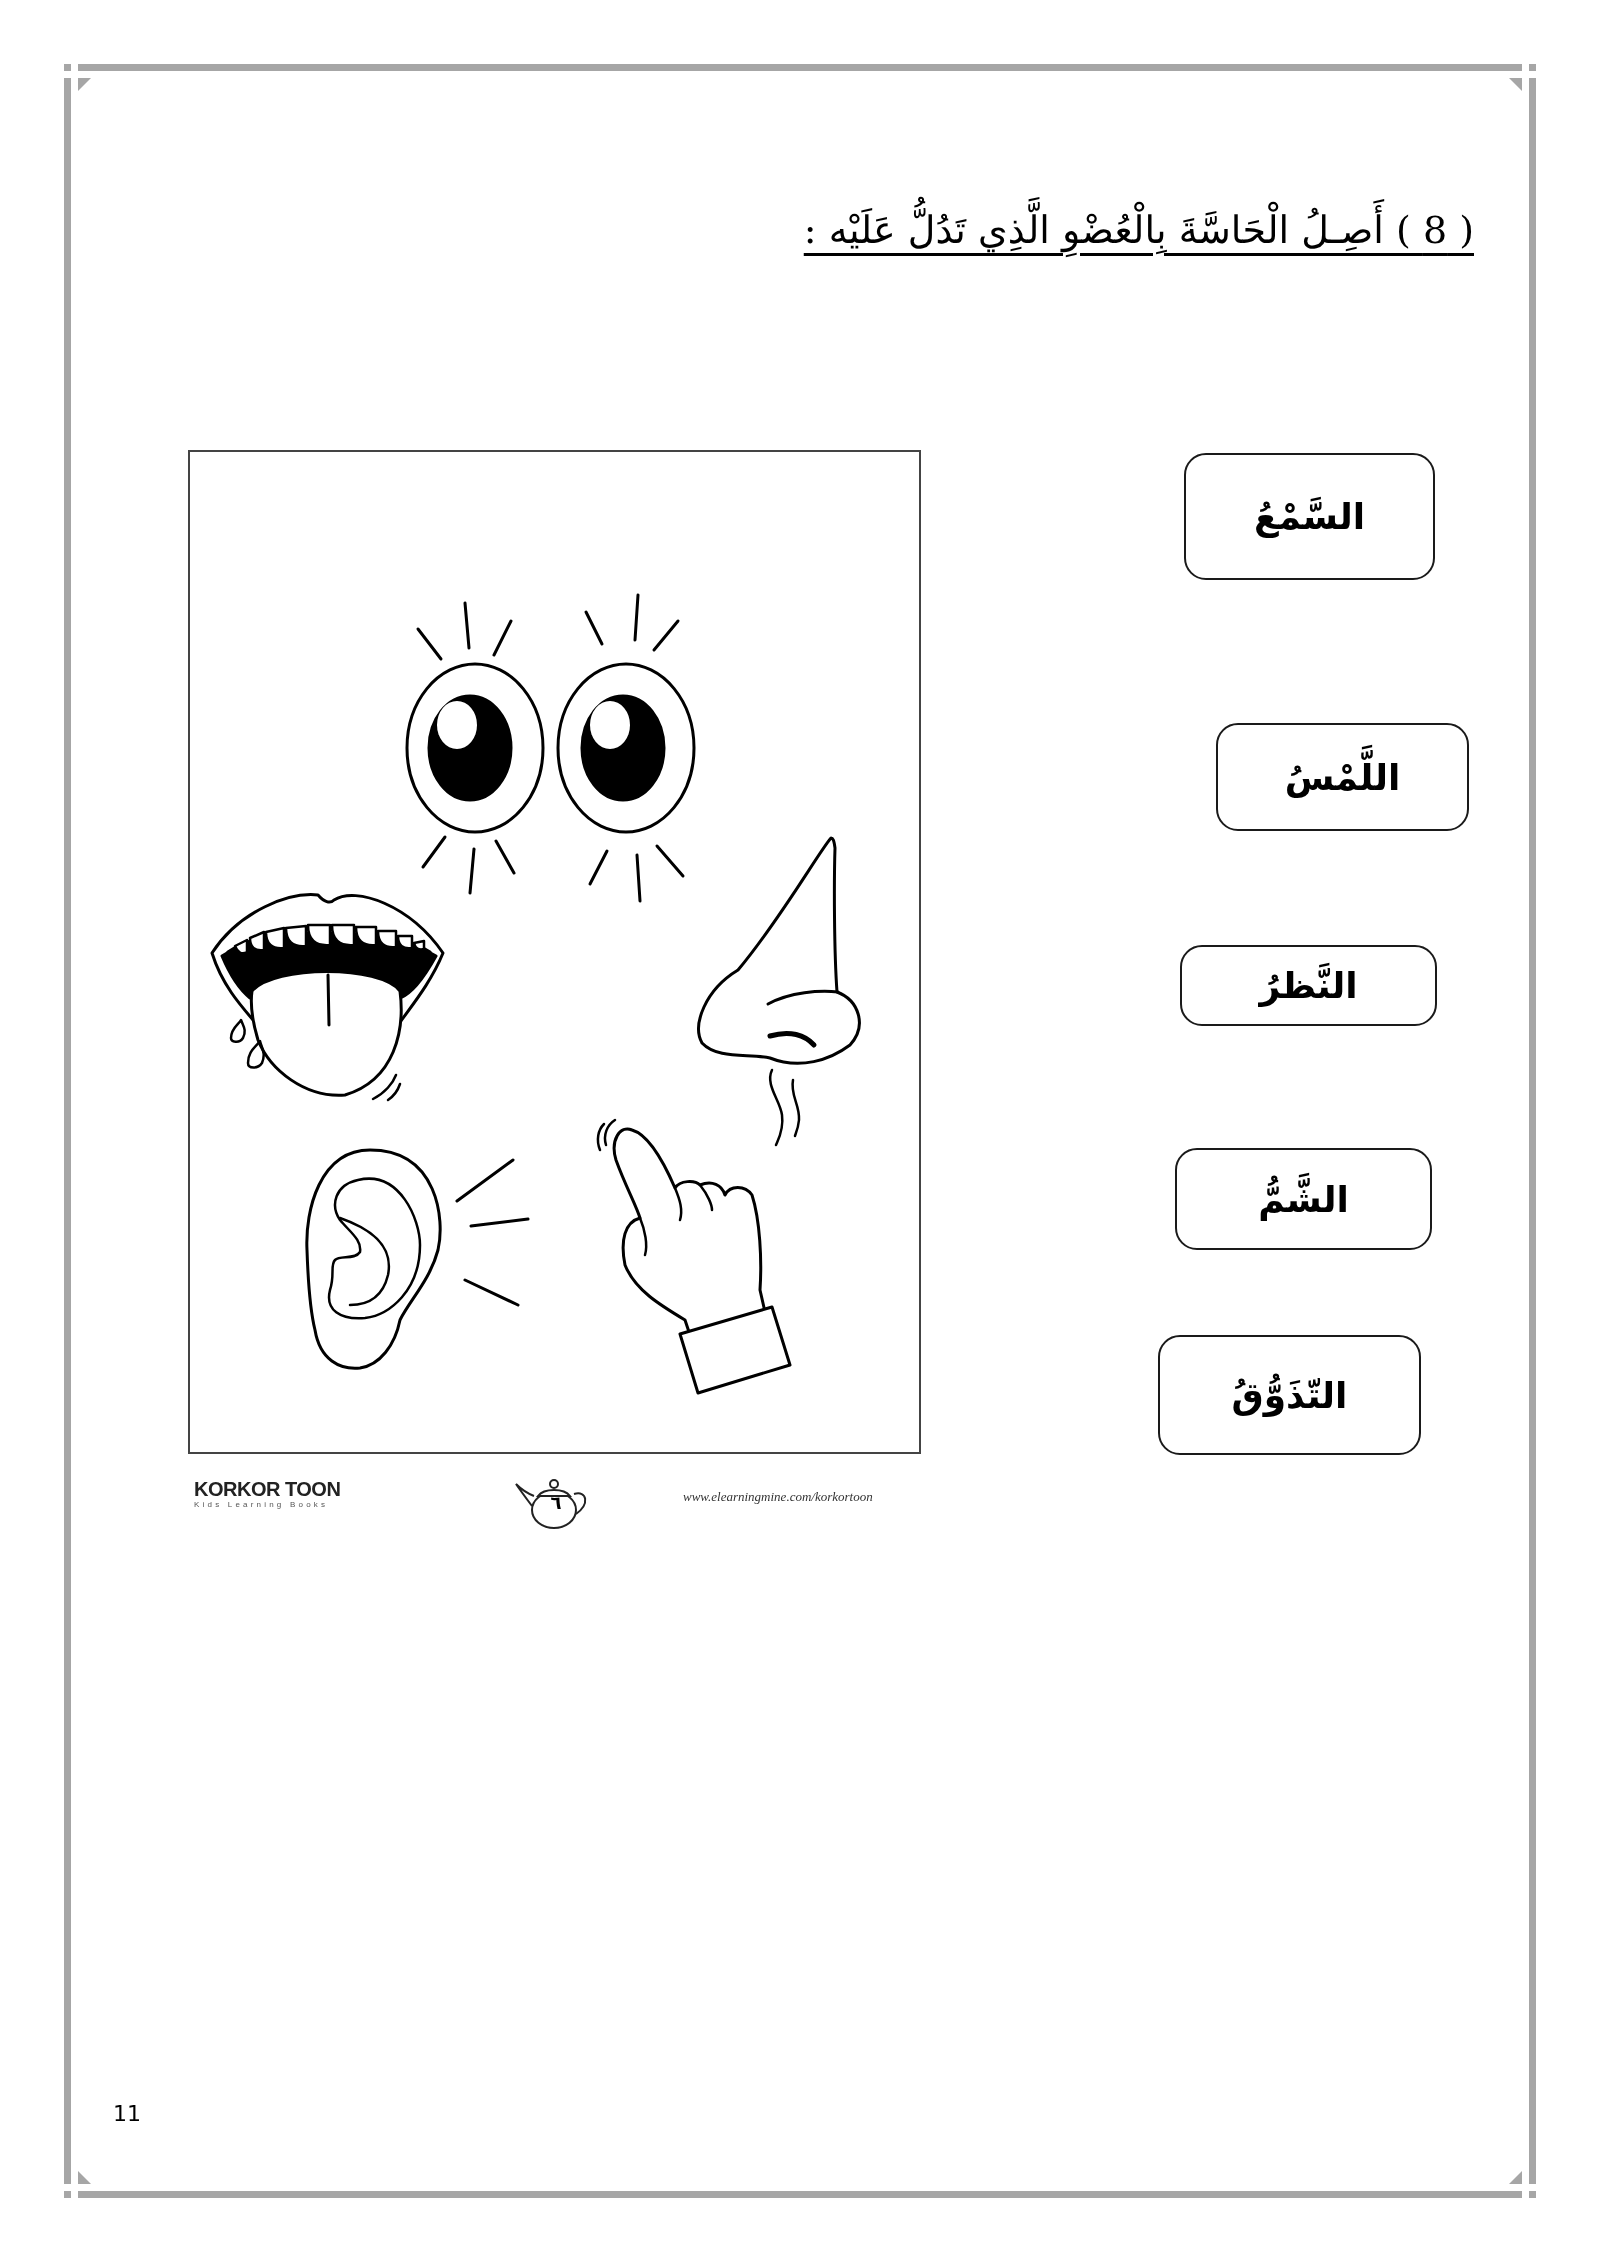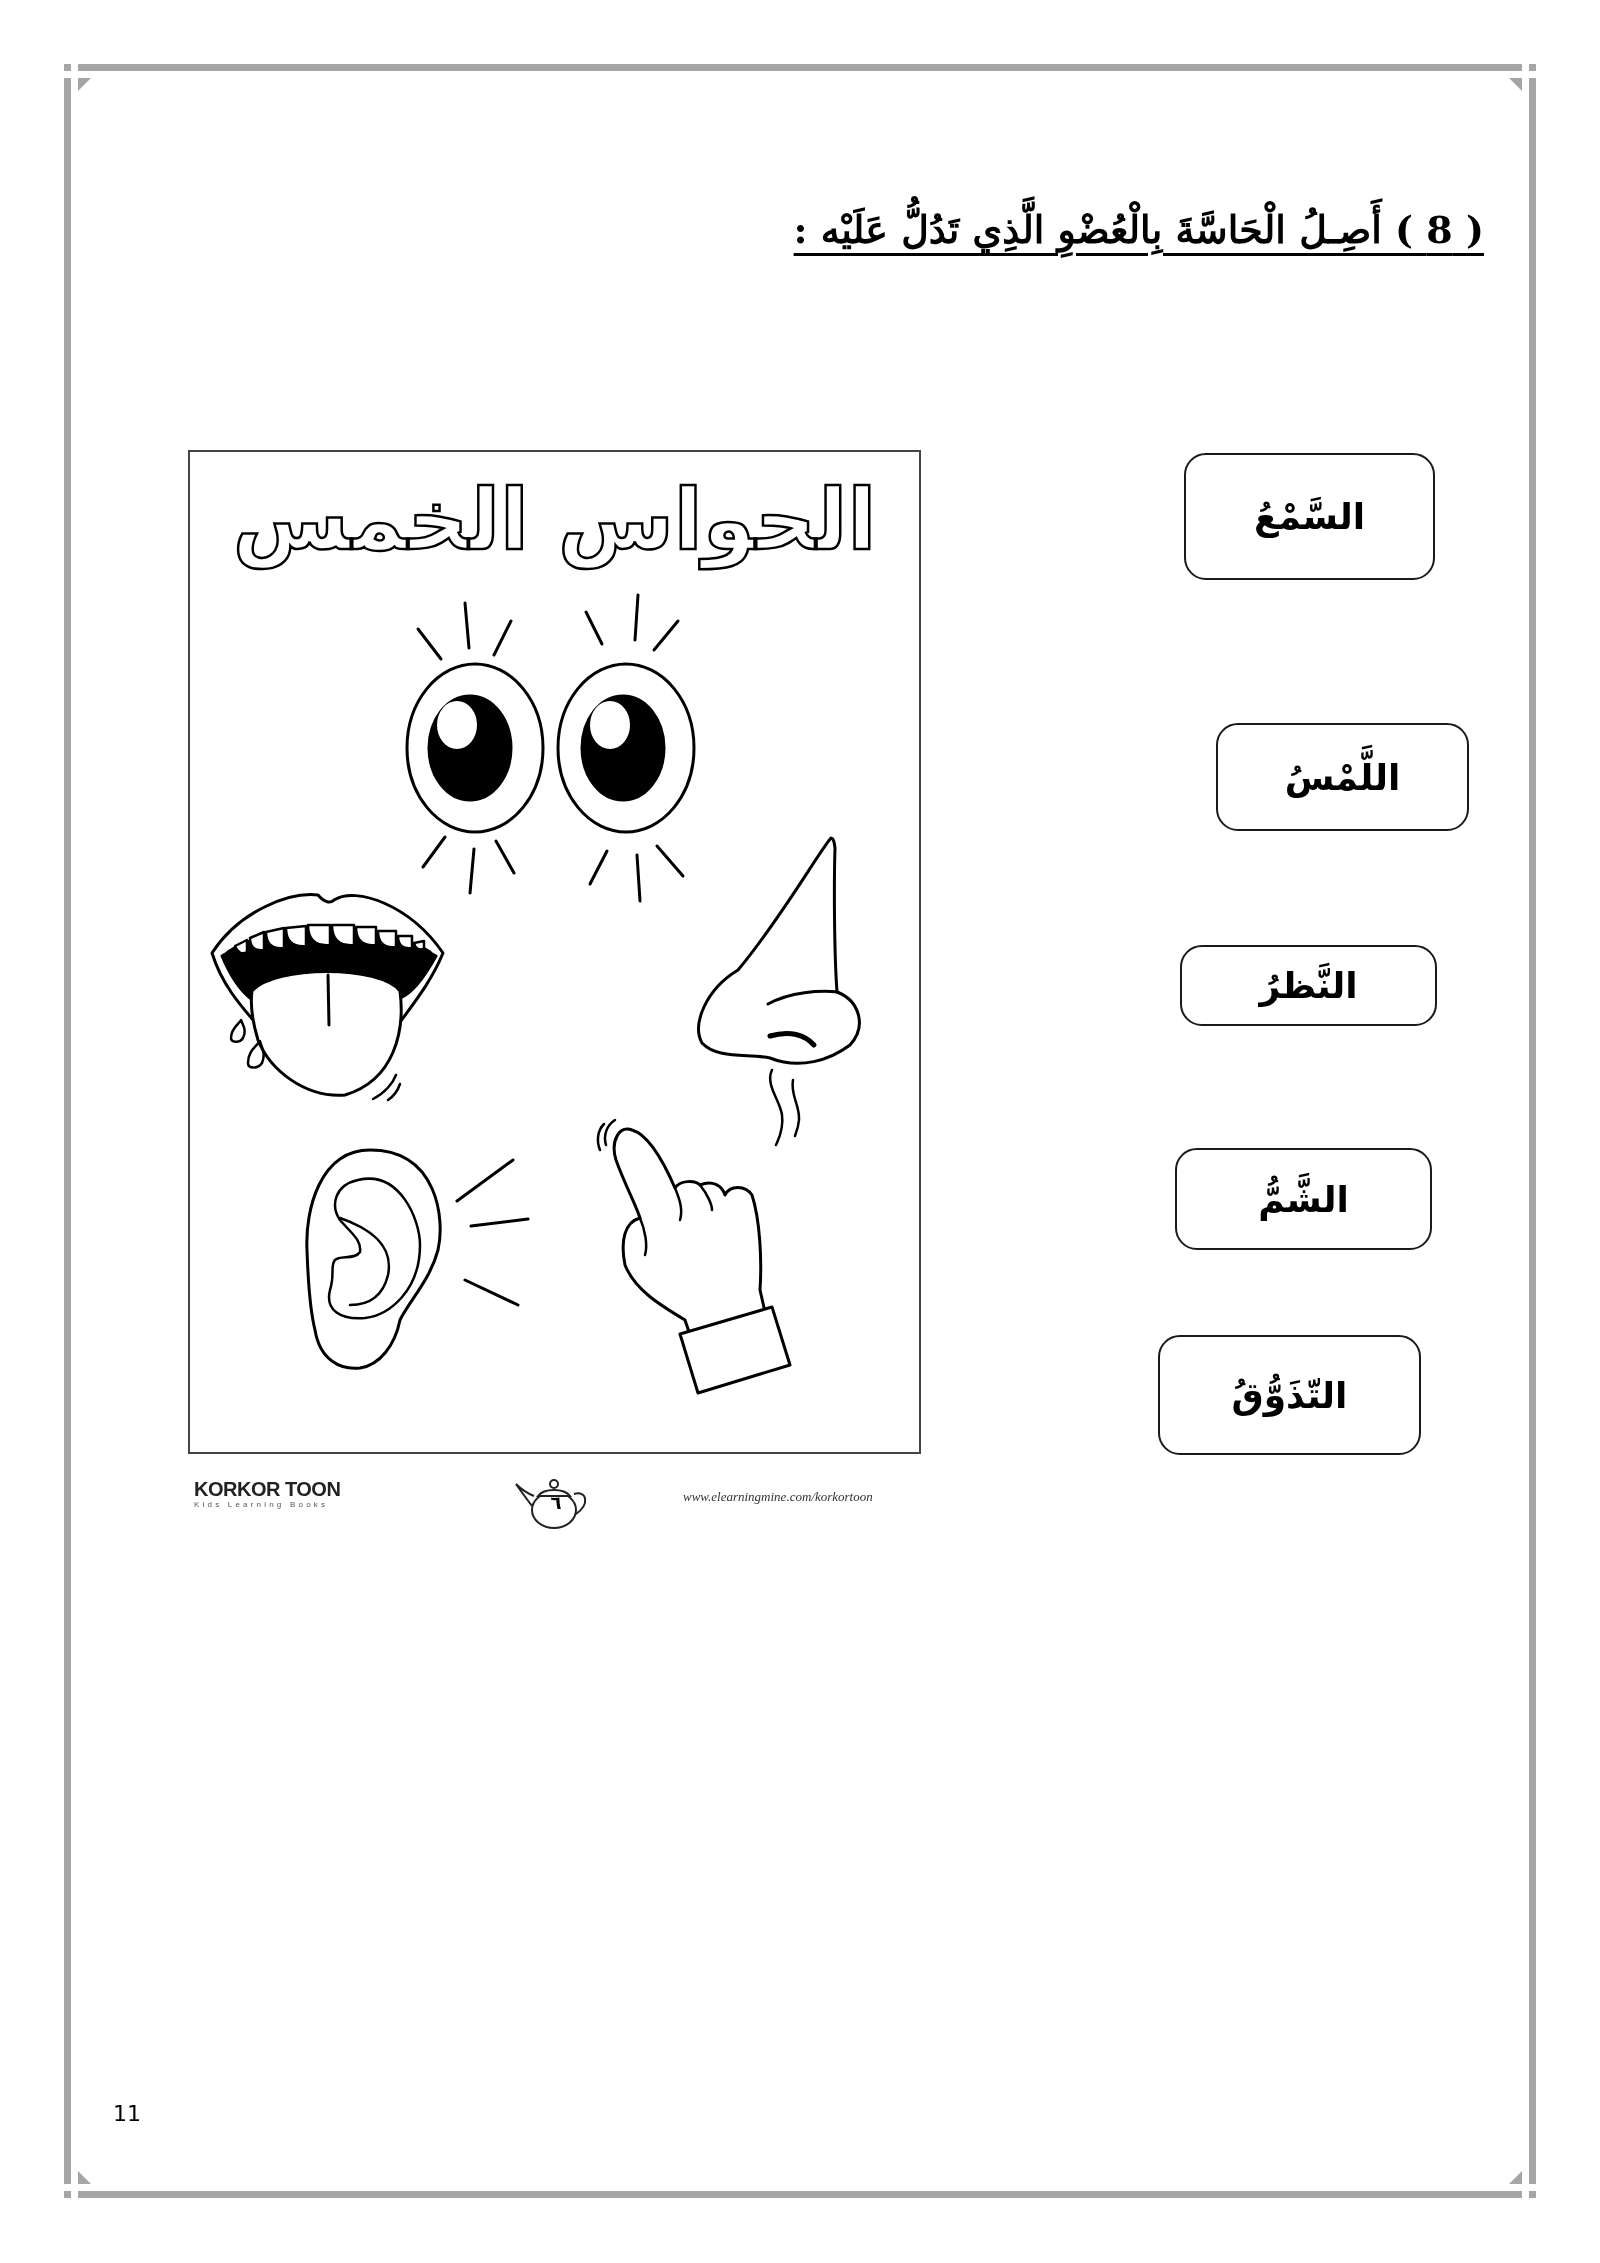--- a/index.html
+++ b/index.html
@@ -1,22 +1,22 @@
 <!DOCTYPE html>
 <html><head>
 <meta charset="utf-8">
 <style>
   html, body { margin:0; padding:0; background:#ffffff; }
   body { width:1600px; height:2263px; position:relative; overflow:hidden; font-family:"DejaVu Sans", sans-serif; color:#000; }
   .bar { position:absolute; background:#a6a6a6; }
   .corner-sq { position:absolute; width:7px; height:7px; background:#a6a6a6; }
   .tri { position:absolute; width:0; height:0; }
   .title {
-    position:absolute; right:116px; top:200px;
-    direction:rtl; font-family:"DejaVu Serif", serif; font-weight:bold; font-size:38px;
+    position:absolute; right:126px; top:200px;
+    direction:rtl; font-family:"DejaVu Serif", serif; font-weight:normal; font-size:38px;
     text-decoration:underline; text-decoration-thickness:3px; text-underline-offset:10px;
     white-space:nowrap; line-height:60px;
   }
   .sense-box {
     position:absolute; border:2px solid #1a1a1a; border-radius:22px; background:#fff;
     display:flex; align-items:center; justify-content:center;
     direction:rtl; font-family:"DejaVu Sans", sans-serif; font-weight:bold; font-size:36px;
     box-sizing:border-box;
   }
   .illustration { position:absolute; left:188px; top:450px; width:733px; height:1004px; }
@@ -45,21 +45,20 @@
   <div class="tri" style="left:1509px; top:2171px; border-bottom:13px solid #a6a6a6; border-left:13px solid transparent;"></div>
 </div>
 
 <div class="title">( 8 ) أَصِـلُ  الْحَاسَّةَ بِالْعُضْوِ الَّذِي تَدُلُّ عَلَيْه :</div>
 
 <div class="illustration">
   <svg width="733" height="1004" viewBox="188 450 733 1004" xmlns="http://www.w3.org/2000/svg" style="position:absolute;left:0;top:0;">
     <rect x="189" y="451" width="731" height="1002" fill="#fff" stroke="#444" stroke-width="2"></rect>
   </svg>
 
-  <div style="position:absolute; left:0; top:20px; width:733px; text-align:center; direction:rtl; font-family:'DejaVu Sans',sans-serif; font-weight:bold; font-size:84px; color:#fff; -webkit-text-stroke:2.5px #000; line-height:100px;">الحواس الخمس</div>
 
   <svg width="733" height="1004" viewBox="188 450 733 1004" xmlns="http://www.w3.org/2000/svg" style="position:absolute;left:0;top:0;" fill="none" stroke="#000" stroke-width="3" stroke-linecap="round" stroke-linejoin="round">
 
     <g>
       <ellipse cx="475" cy="748" rx="68" ry="84" fill="#fff"></ellipse>
       <ellipse cx="470" cy="748" rx="41" ry="52" fill="#000"></ellipse>
       <ellipse cx="457" cy="725" rx="20" ry="24" fill="#fff" stroke="none"></ellipse>
       <ellipse cx="626" cy="748" rx="68" ry="84" fill="#fff"></ellipse>
       <ellipse cx="623" cy="748" rx="41" ry="52" fill="#000"></ellipse>
       <ellipse cx="610" cy="725" rx="20" ry="24" fill="#fff" stroke="none"></ellipse>

